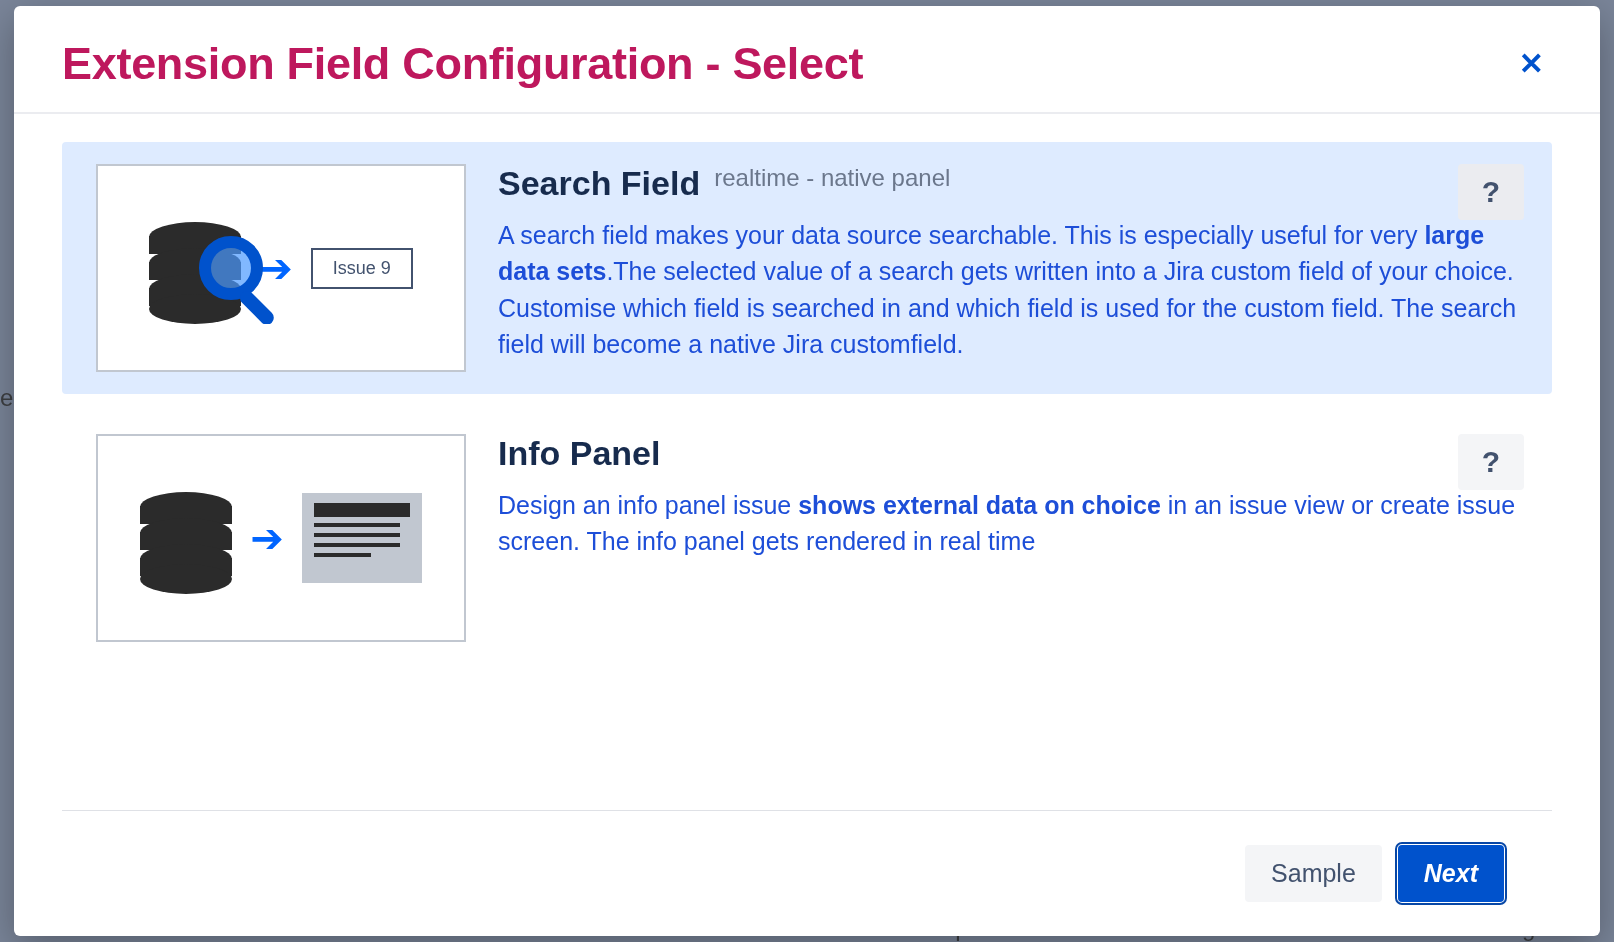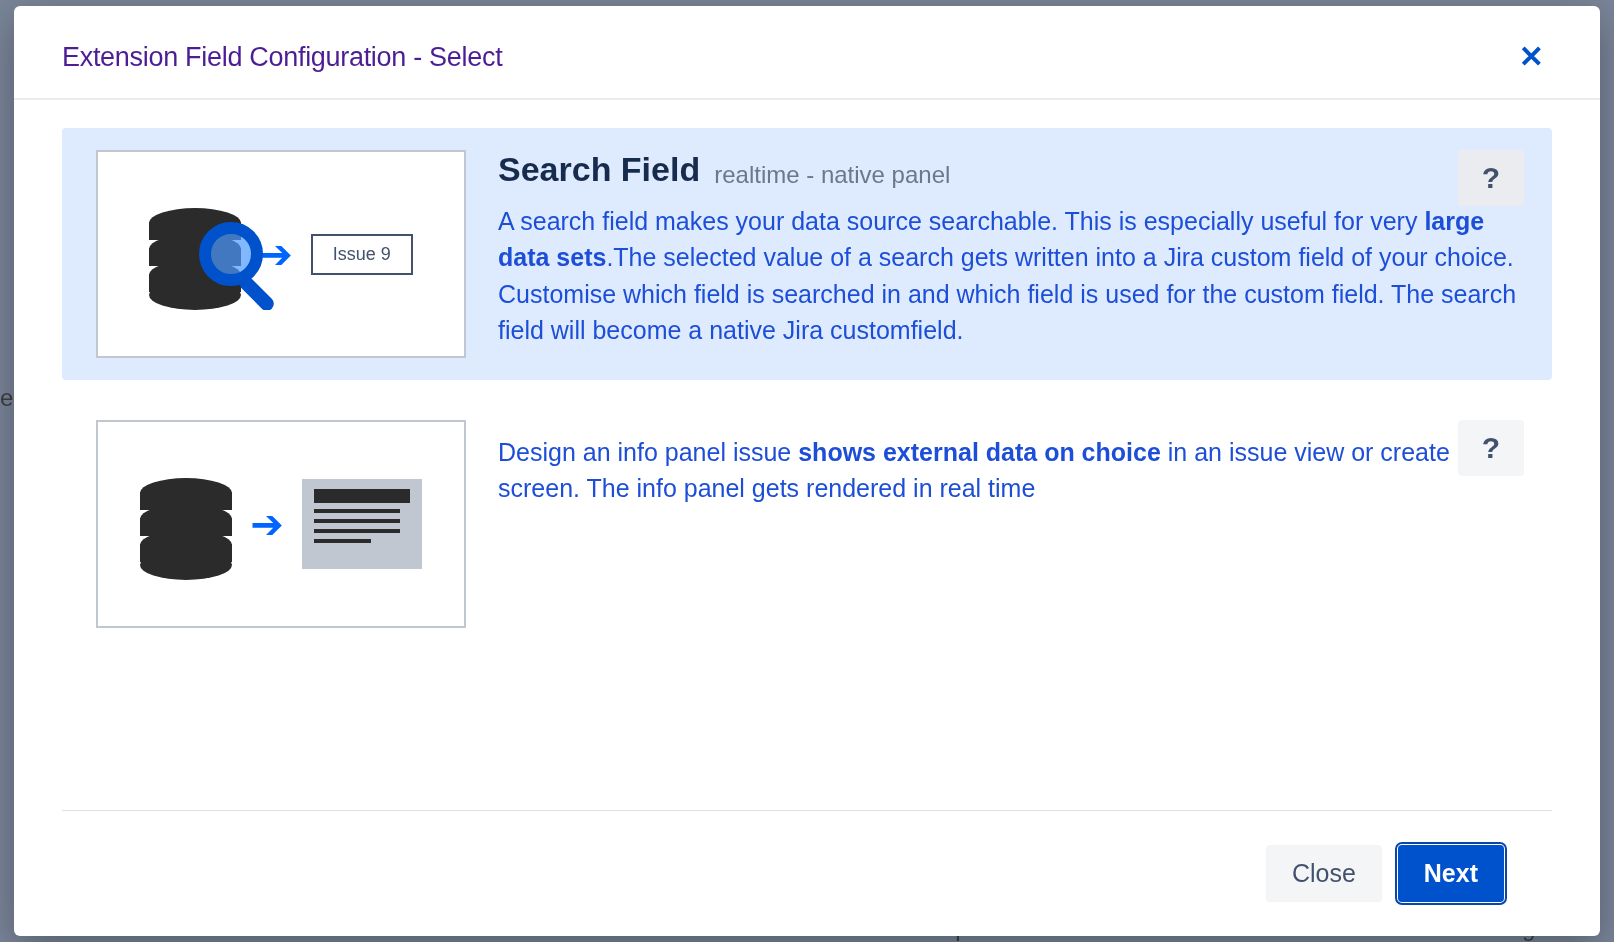--- a/index.html
+++ b/index.html
@@ -31,23 +31,23 @@
     overflow: hidden;
   }
   .modal-header {
     display: flex;
     align-items: center;
     justify-content: space-between;
     padding: 32px 48px 22px 48px;
     border-bottom: 2px solid #ebecf0;
   }
   .modal-title {
-    font-size: 27px;
-    font-weight: 400;
-    color: #4c1d95;
+    font-size: 45px;
+    font-weight: 700;
+    color: #be185d;
     letter-spacing: -0.3px;
   }
   .close-x {
     font-size: 30px;
     color: #0052cc;
     cursor: pointer;
     padding: 4px 8px;
     font-weight: 700;
     line-height: 1;
   }
@@ -78,21 +78,21 @@
     align-items: center;
     justify-content: center;
     gap: 18px;
   }
   .option-content {
     flex: 1;
     color: #172b4d;
   }
   .option-title-row {
     display: flex;
-    align-items: flex-end;
+    align-items: flex-start;
     gap: 14px;
     margin-bottom: 14px;
   }
   .option-title {
     font-size: 34px;
     font-weight: 700;
     color: #172b4d;
   }
   .option-subtitle {
     font-size: 24px;
@@ -141,20 +141,21 @@
   .btn-secondary {
     background: #f4f5f7;
     color: #42526e;
   }
   .btn-primary {
     background: #0052cc;
     color: #fff;
     font-weight: 700;
     outline: 2px solid #0747a6;
     outline-offset: 1px;
+    font-style: italic;
   }
   
   .db-stack {
     position: relative;
     width: 92px;
     height: 92px;
   }
   .db-disk {
     position: absolute;
     left: 0;
@@ -273,27 +274,28 @@
         <div class="panel-mini">
           <div class="hbar"></div>
           <div class="line"></div>
           <div class="line"></div>
           <div class="line"></div>
           <div class="line" style="width:60%;"></div>
         </div>
       </div>
       <div class="option-content">
         <div class="option-title-row">
+          <span class="option-title">Info Panel</span>
         </div>
         <p class="option-desc">
           <span>Design an info panel issue </span><strong>shows external data on choice</strong><span> in an issue view or create issue screen. The info panel gets rendered in real time</span>
         </p>
       </div>
       <div class="help-badge">?</div>
     </div>
 
   </div>
 
   <div class="modal-footer">
-    <button class="btn btn-secondary">Close</button>
+    <button class="btn btn-secondary">Sample</button>
     <button class="btn btn-primary">Next</button>
   </div>
 </div>
 
 </body></html>

